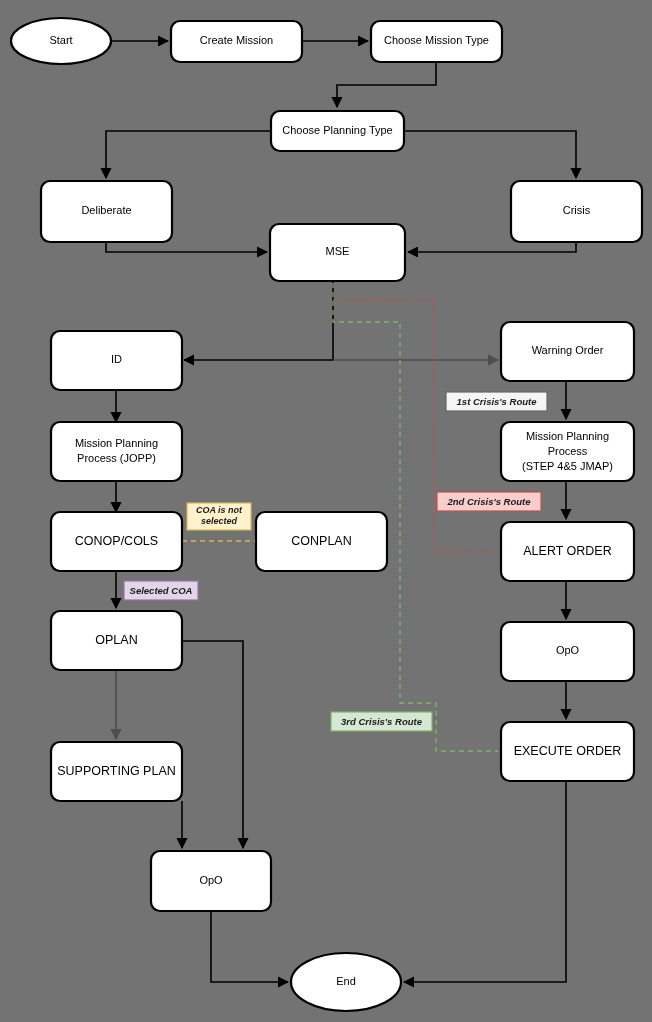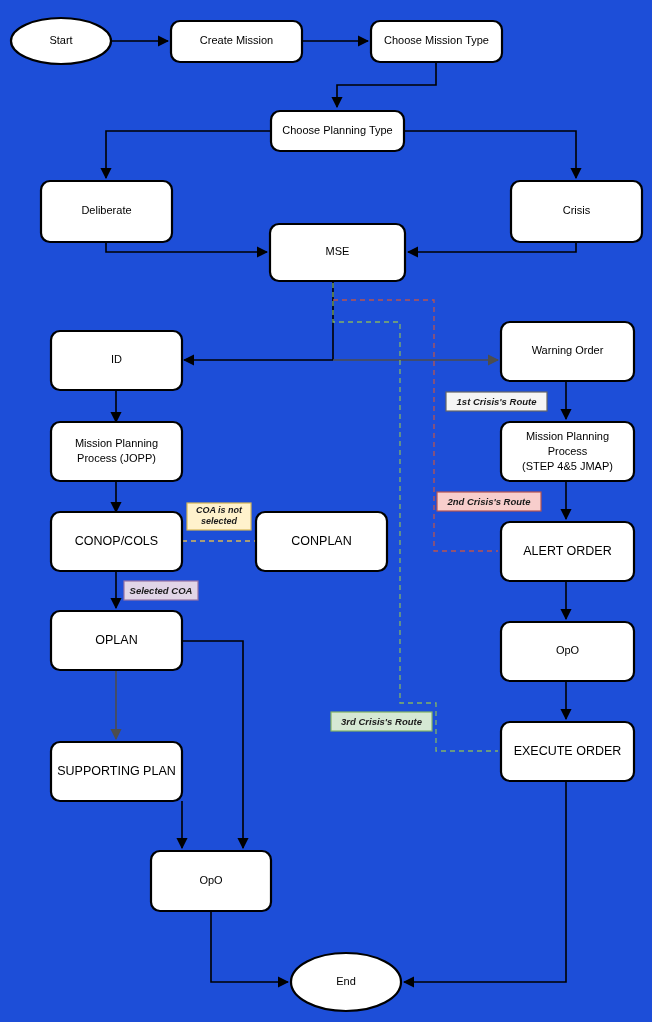--- a/index.html
+++ b/index.html
@@ -11,21 +11,21 @@
   body {
     width: 652px;
     height: 1022px;
     font-family: "Liberation Sans", sans-serif;
     overflow: hidden;
   }
   #flowchart-root {
     position: relative;
     width: 652px;
     height: 1022px;
-    background: #1d4ed8;
+    background: #737373;
   }
   svg.chart-canvas {
     display: block;
     width: 652px;
     height: 1022px;
   }
   .node-shape {
     fill: #ffffff;
     stroke: #000000;
     stroke-width: 2.2;

